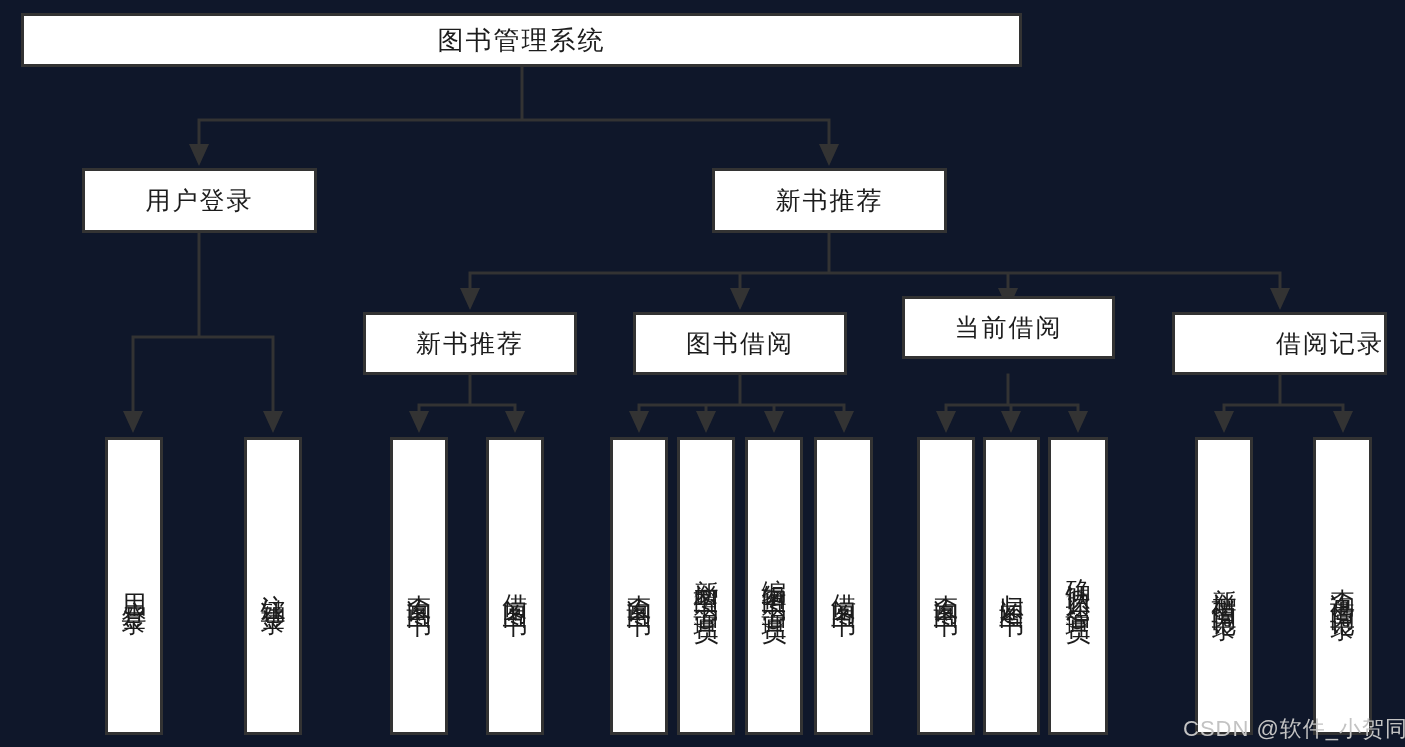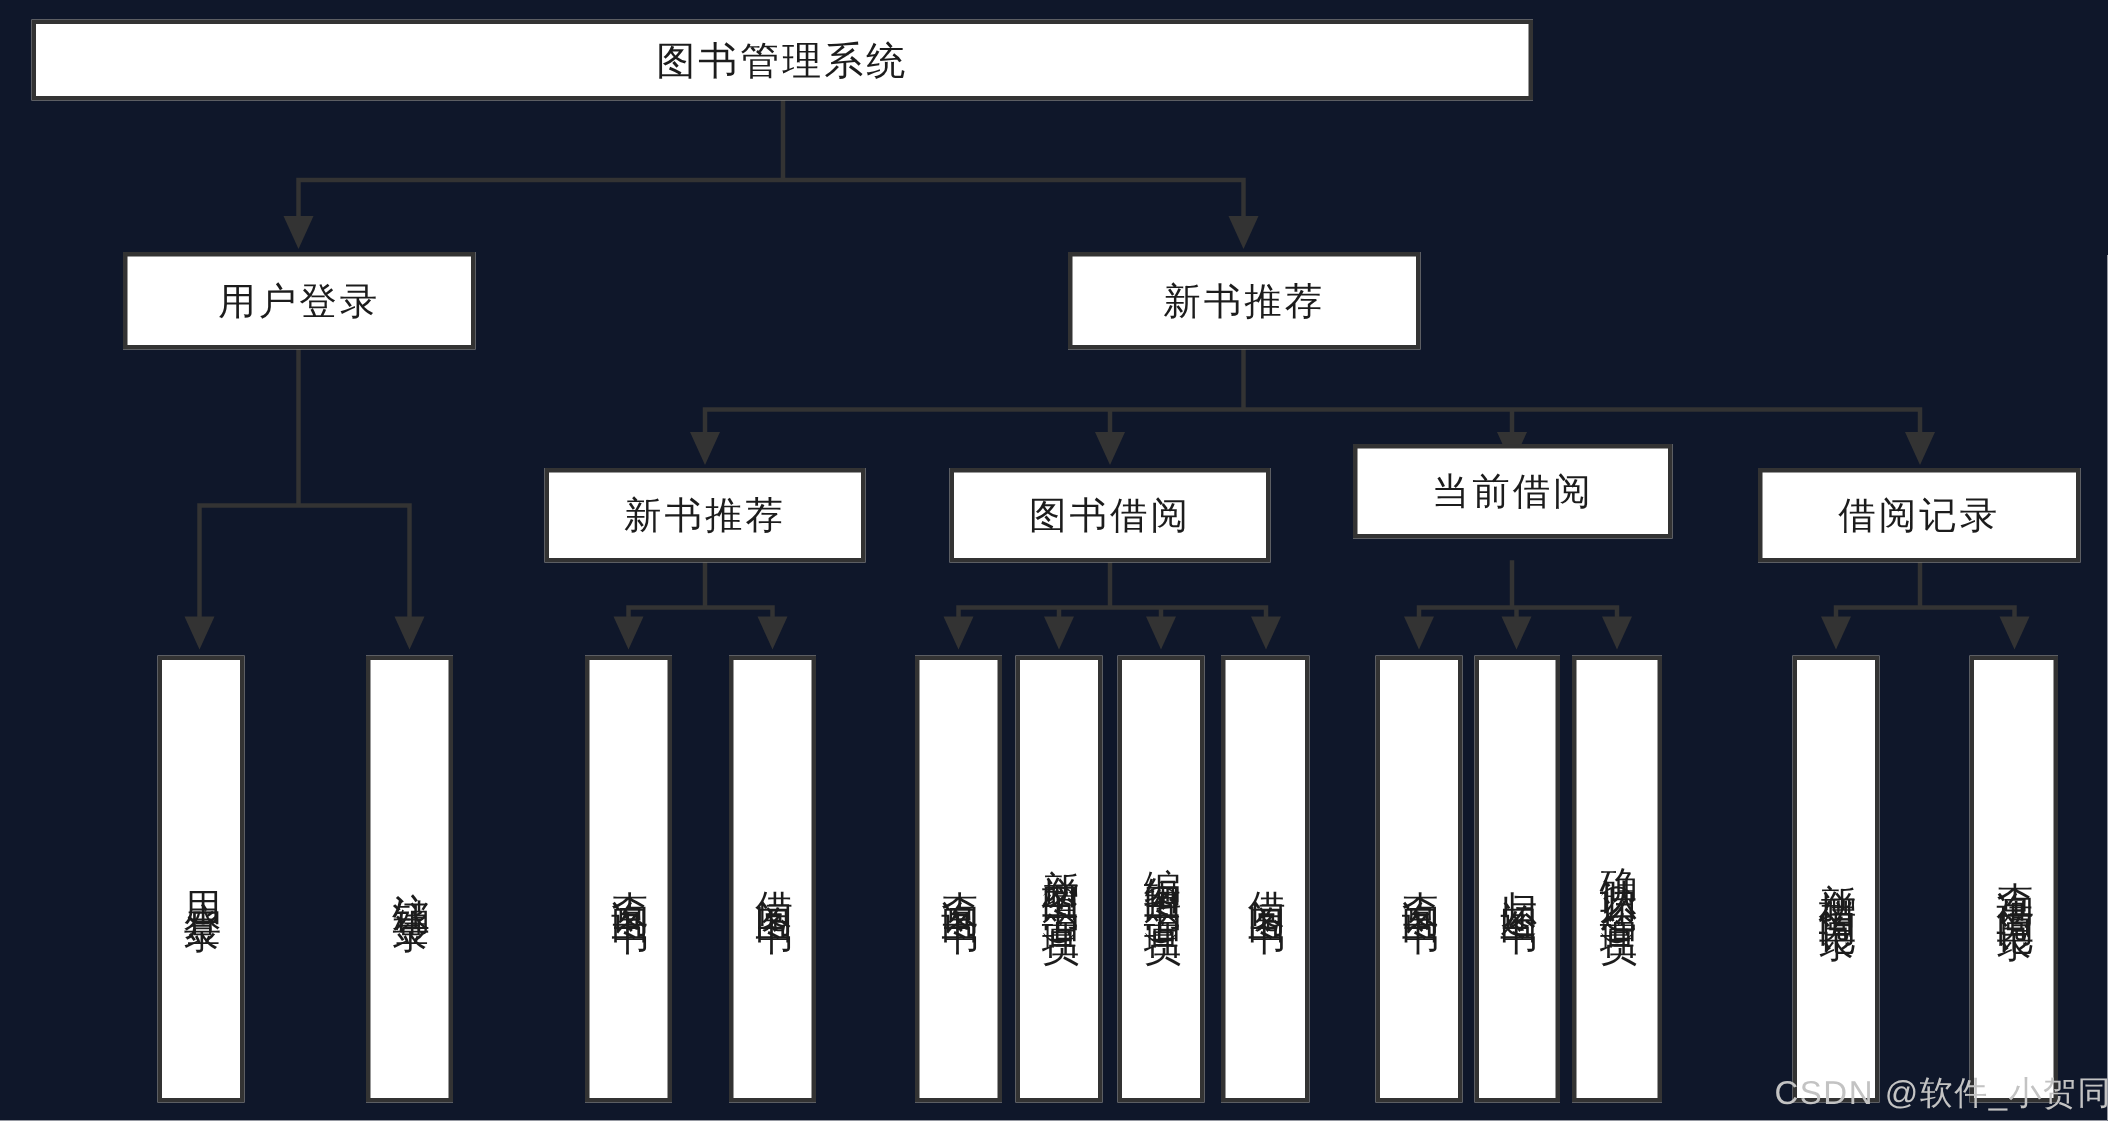--- a/index.html
+++ b/index.html
@@ -48,21 +48,21 @@
     line-height: 1;
     white-space: nowrap;
   }
   
   .n-root   { left: 21px;   top: 13px;  width: 1001px; height: 54px; }
   .n-login  { left: 82px;   top: 168px; width: 235px;  height: 65px; }
   .n-mgmt   { left: 712px;  top: 168px; width: 235px;  height: 65px; }
   .n-sec0   { left: 363px;  top: 312px; width: 214px;  height: 63px; }
   .n-sec1   { left: 633px;  top: 312px; width: 214px;  height: 63px; }
   .n-sec2   { left: 902px;  top: 296px; width: 213px;  height: 63px; }
-  .n-sec3   { left: 1172px; top: 312px; width: 215px;  height: 63px; }
+  .n-sec3   { left: 1172px; top: 312px; width: 215px;  height: 63px; justify-content: flex-end; }
   
   .leaf { top: 437px; height: 298px; }
   .l0  { left: 105px;  width: 58px; }
   .l1  { left: 244px;  width: 58px; }
   .l2  { left: 390px;  width: 58px; }
   .l3  { left: 486px;  width: 58px; }
   .l4  { left: 610px;  width: 58px; }
   .l5  { left: 677px;  width: 58px; }
   .l6  { left: 745px;  width: 58px; }
   .l7  { left: 814px;  width: 59px; }

